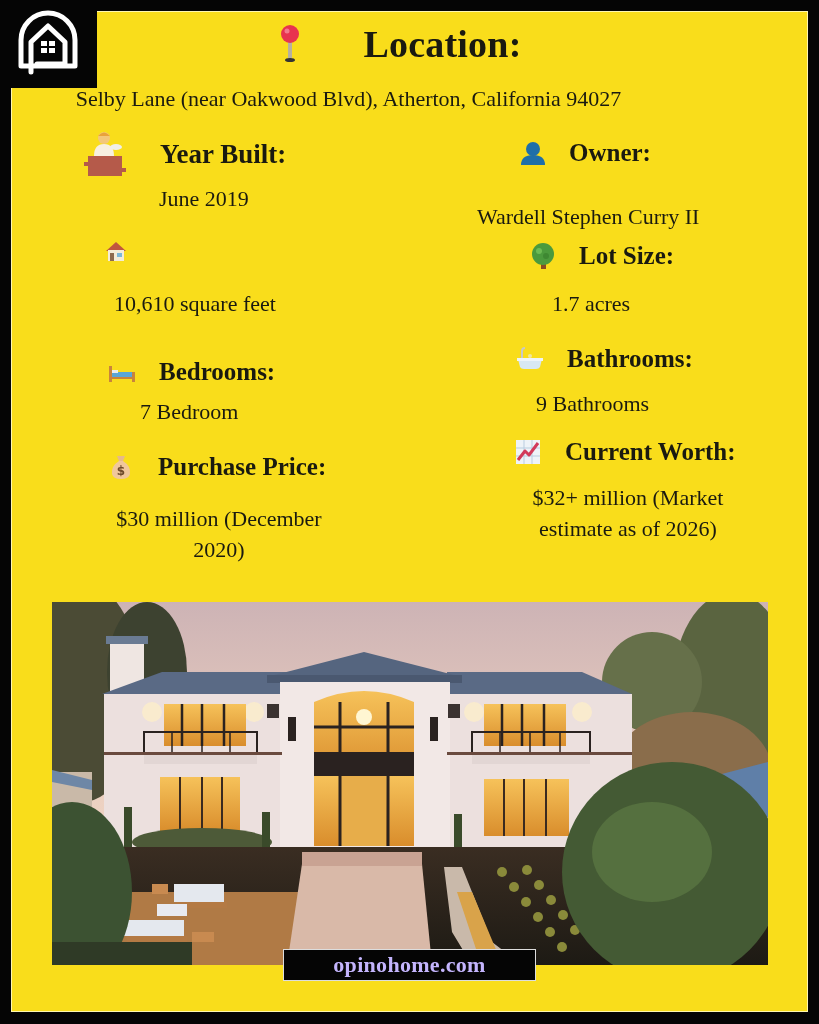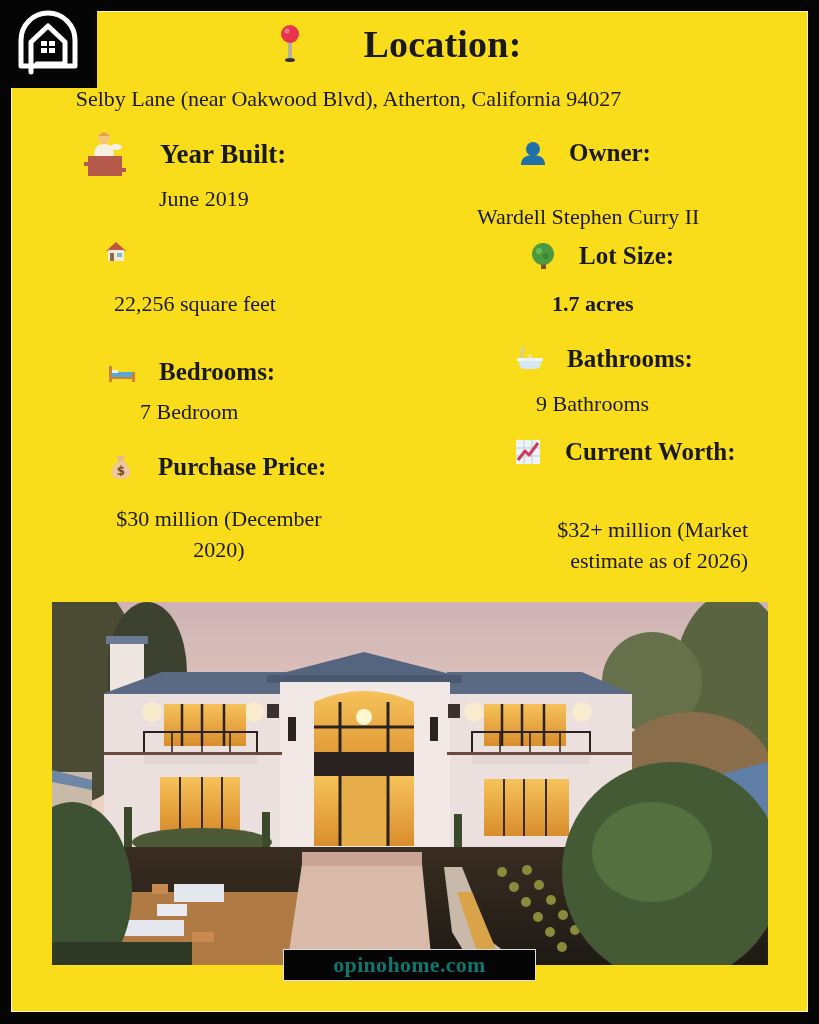--- a/index.html
+++ b/index.html
@@ -40,21 +40,21 @@
     .photo {
       position: absolute; left: 52px; top: 602px; width: 716px; height: 363px;
       overflow: hidden;
       background: linear-gradient(180deg, #b8a8a6 0%, #d9bcb3 15%, #e6c7b6 30%, #8a7264 55%, #3c3426 80%, #2a2a1c 100%);
     }
     .photo svg { width: 100%; height: 100%; display: block; }
 
     .site-badge {
       position: absolute; left: 283px; top: 949px; width: 253px; height: 32px;
       background: #050505; border: 1px solid #ddd;
-      color: #0f766e; font-weight: bold; font-size: 22px;
+      color: #c4b5fd; font-weight: bold; font-size: 22px;
       display: flex; align-items: center; justify-content: center;
       letter-spacing: 0.3px;
     }
   </style>
 </head>
 <body>
 
 <div class="frame"></div>
 
 <div class="logo-box">
@@ -103,32 +103,32 @@
 <div class="abs value" style="left:477px; top:182px;margin-top:22px;">Wardell Stephen Curry II</div>
 
 <div class="abs label" style="left:104px; top:240px;">
   <svg class="ico" style="width:24px;height:22px;" viewBox="0 0 24 22">
     <path d="M2 11 L12 2 L22 11 Z" fill="#c0573f"></path>
     <rect x="4" y="10" width="16" height="11" fill="#f4ecd8"></rect>
     <rect x="6" y="13" width="4" height="8" fill="#8c6a4e"></rect>
     <rect x="13" y="13" width="5" height="4" fill="#7db7d8"></rect>
   </svg>
 </div>
-<div class="abs value" style="left:114px; top:291px;">22,256 square feet</div>
+<div class="abs value" style="left:114px; top:291px;">10,610 square feet</div>
 
 <div class="abs label" style="left:530px; top:242px;">
   <svg class="ico" style="width:26px;height:28px;" viewBox="0 0 26 28">
     <rect x="11" y="18" width="5" height="9" fill="#8a4b22"></rect>
     <circle cx="13" cy="12" r="11" fill="#4b9a3d"></circle>
     <circle cx="9" cy="9" r="3" fill="#6dbb55"></circle>
     <circle cx="16" cy="14" r="3" fill="#3e8832"></circle>
   </svg>
   <span>Lot Size:</span>
 </div>
-<div class="abs value" style="left:552px; top:291px;font-weight:bold;">1.7 acres</div>
+<div class="abs value" style="left:552px; top:291px;">1.7 acres</div>
 
 <div class="abs label" style="left:108px; top:358px;">
   <svg class="ico" style="width:28px;height:20px;" viewBox="0 0 28 20">
     <rect x="1" y="4" width="3" height="16" fill="#c9843b"></rect>
     <rect x="24" y="10" width="3" height="10" fill="#c9843b"></rect>
     <rect x="4" y="10" width="20" height="6" fill="#5aa6d6"></rect>
     <rect x="4" y="8" width="6" height="3" fill="#eee"></rect>
     <rect x="4" y="15" width="20" height="2" fill="#c9843b"></rect>
   </svg>
   <span>Bedrooms:</span>
@@ -160,21 +160,21 @@
 </div>
 
 <div class="abs label" style="left:516px; top:438px;">
   <svg class="ico" style="width:24px;height:24px;margin-right:9px;" viewBox="0 0 24 24">
     <rect x="0" y="0" width="24" height="24" fill="#eef3f8"></rect>
     <path d="M0 8 H24 M0 16 H24 M8 0 V24 M16 0 V24" stroke="#b9cde0" stroke-width="1"></path>
     <path d="M2 20 L9 11 L13 15 L22 3" fill="none" stroke="#d23a5a" stroke-width="3" stroke-linejoin="round"></path>
   </svg>
   <span>Current Worth:</span>
 </div>
-<div class="abs value wrap" style="left:508px; width:240px; top:514px;text-align:right;">
+<div class="abs value wrap" style="left:508px; width:240px; top:482px;">
   <div>$32+ million (Market</div>
   <div>estimate as of 2026)</div>
 </div>
 
 <div class="photo">
   <svg viewBox="0 0 716 363" preserveAspectRatio="none">
     <defs>
       <linearGradient id="sky" x1="0" y1="0" x2="0" y2="1">
         <stop offset="0" stop-color="#cdb3b5"></stop>
         <stop offset="0.5" stop-color="#ecd0c0"></stop>

